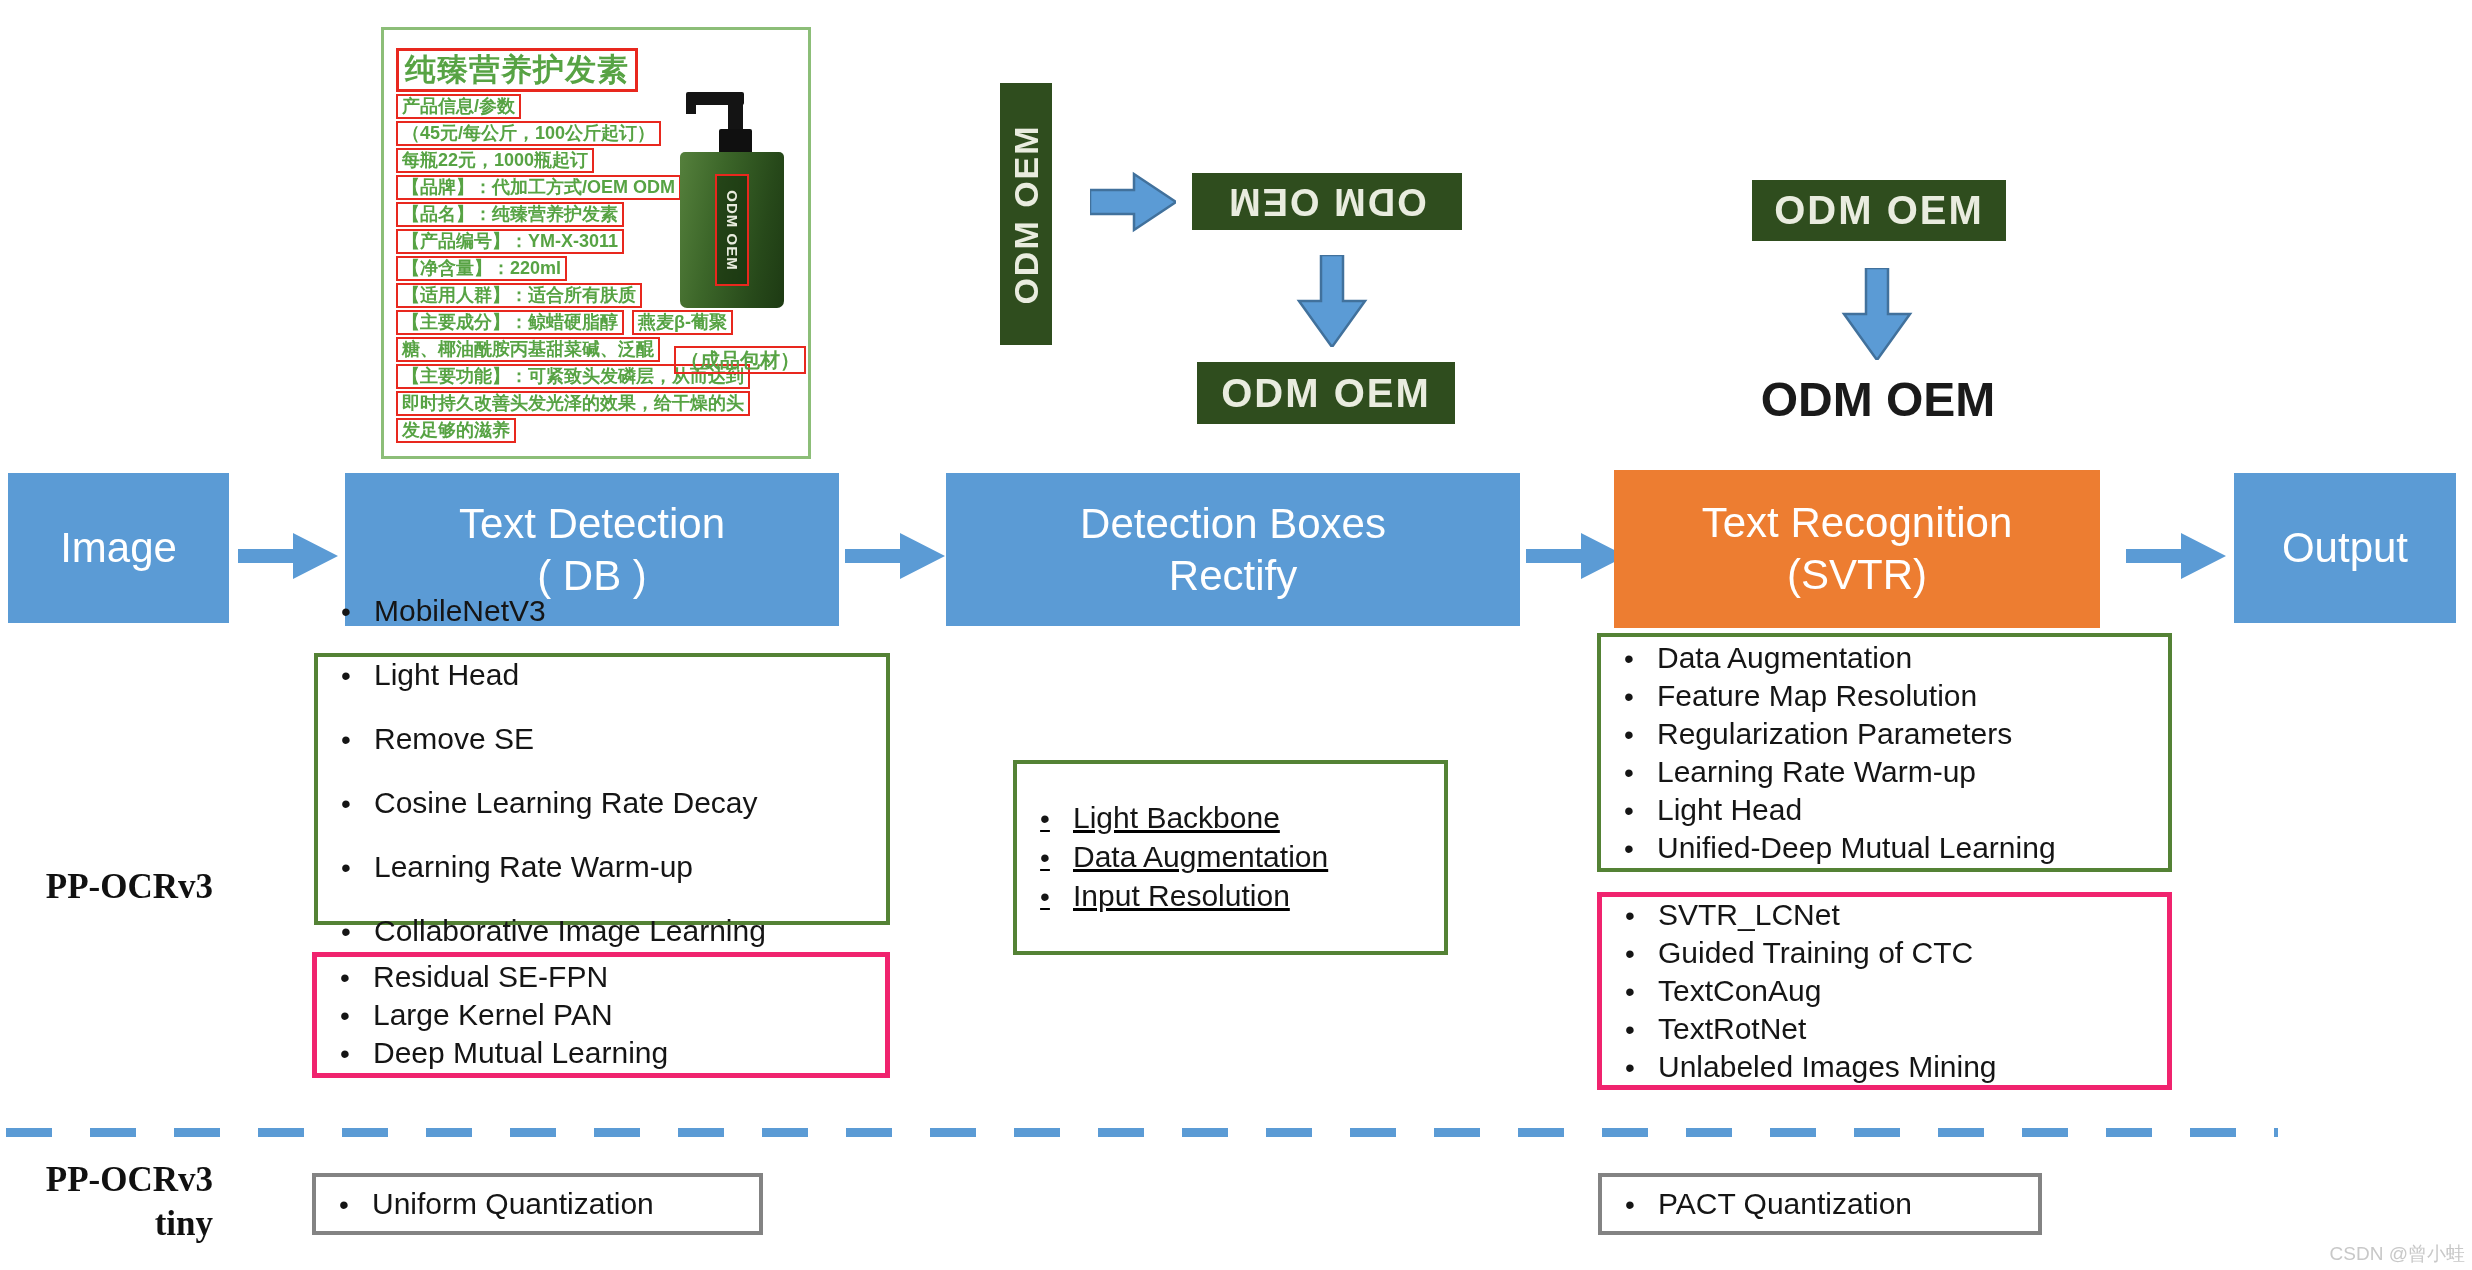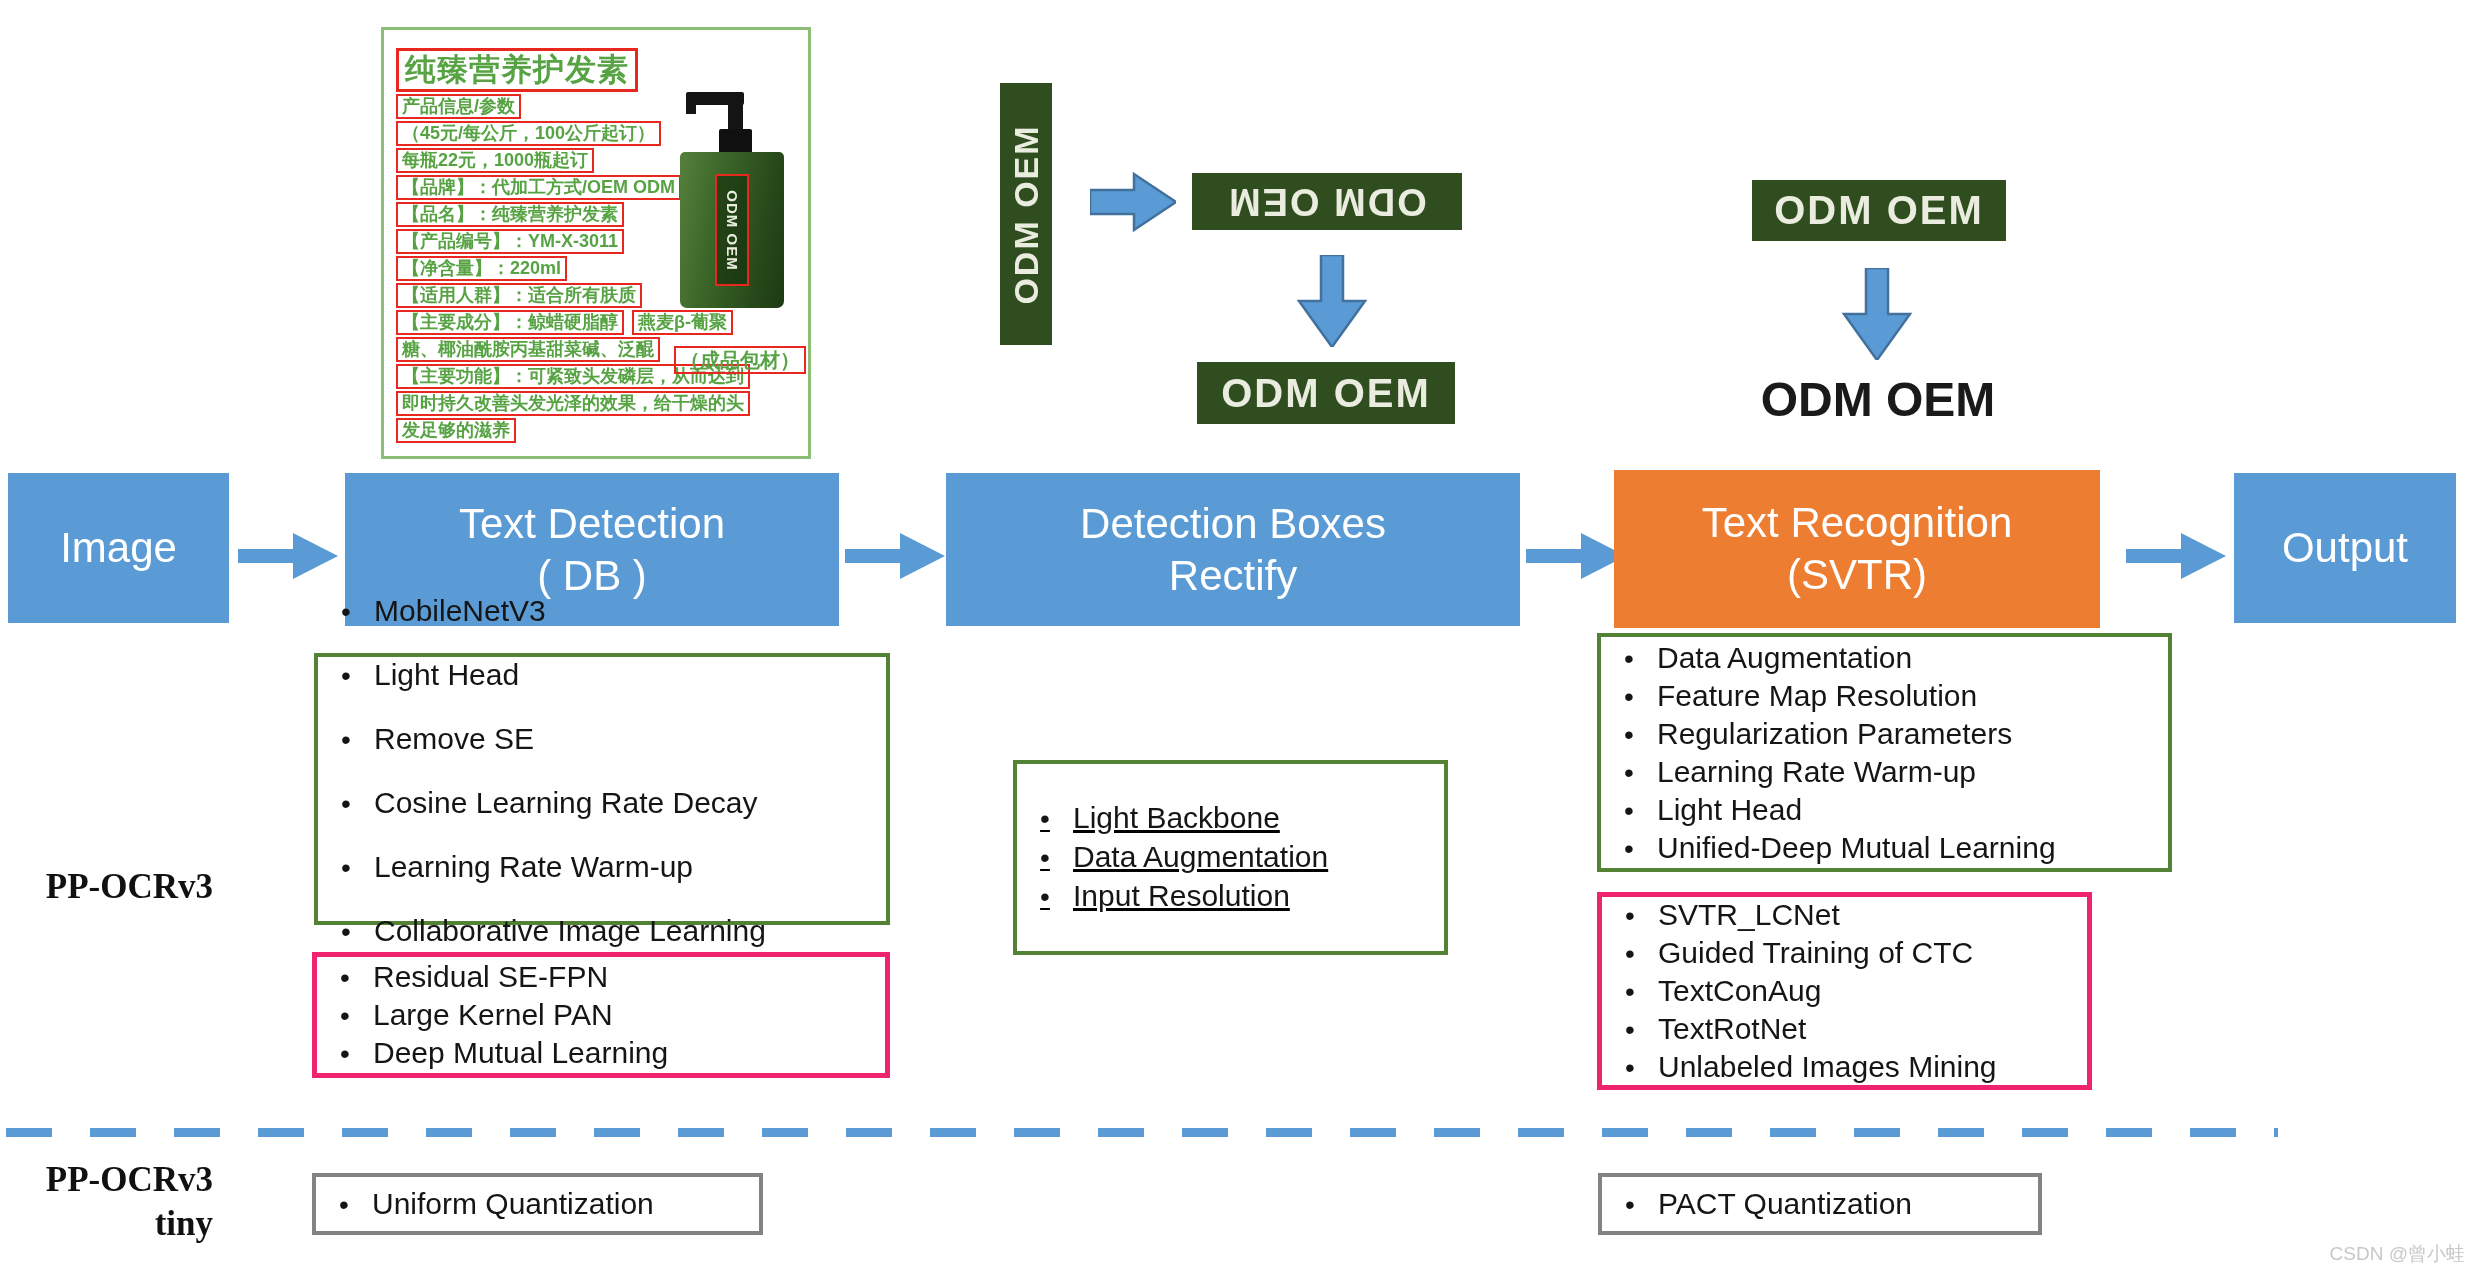--- a/index.html
+++ b/index.html
@@ -58,21 +58,21 @@
   .nitem { display:flex; align-items:baseline; font-size:30px; color:#151515; }
   .nitem::before { content:"\2022"; width:56px; text-align:center; flex:0 0 56px; font-size:28px; }
   .l-det-green { left:314px; top:653px; width:576px; height:272px; }
   .l-det-green .nitem { line-height:35px;margin-top:28px; }
   .l-det-pink { left:312px; top:952px; width:578px; height:126px; }
   .l-det-pink .nitem { line-height:37px; }
   .l-rect-green { left:1013px; top:760px; width:435px; height:195px;text-decoration:underline; }
   .l-rect-green .nitem { line-height:38px; }
   .l-rec-green { left:1597px; top:633px; width:575px; height:239px; }
   .l-rec-green .nitem { line-height:37px; }
-  .l-rec-pink { left:1597px; top:892px; width:495px; height:198px; }
+  .l-rec-pink { left:1597px; top:892px; width:575px; height:198px; }
   .l-rec-pink .nitem { line-height:37px; }
   .l-tiny-det { left:312px; top:1173px; width:451px; height:62px; }
   .l-tiny-rec { left:1598px; top:1173px; width:444px; height:62px; }
 
   
   .row-label { left:18px; width:195px; text-align:right; font-size:35px; font-weight:700; color:#111; line-height:44px;font-family:Liberation Serif, serif; }
   .lbl-main { top:865px; }
   .lbl-tiny { top:1158px; }
   .dashline { left:6px; top:1128px; width:2272px; height:9px;
               background:repeating-linear-gradient(90deg,#5B9BD5 0 46px,transparent 46px 84px); }

